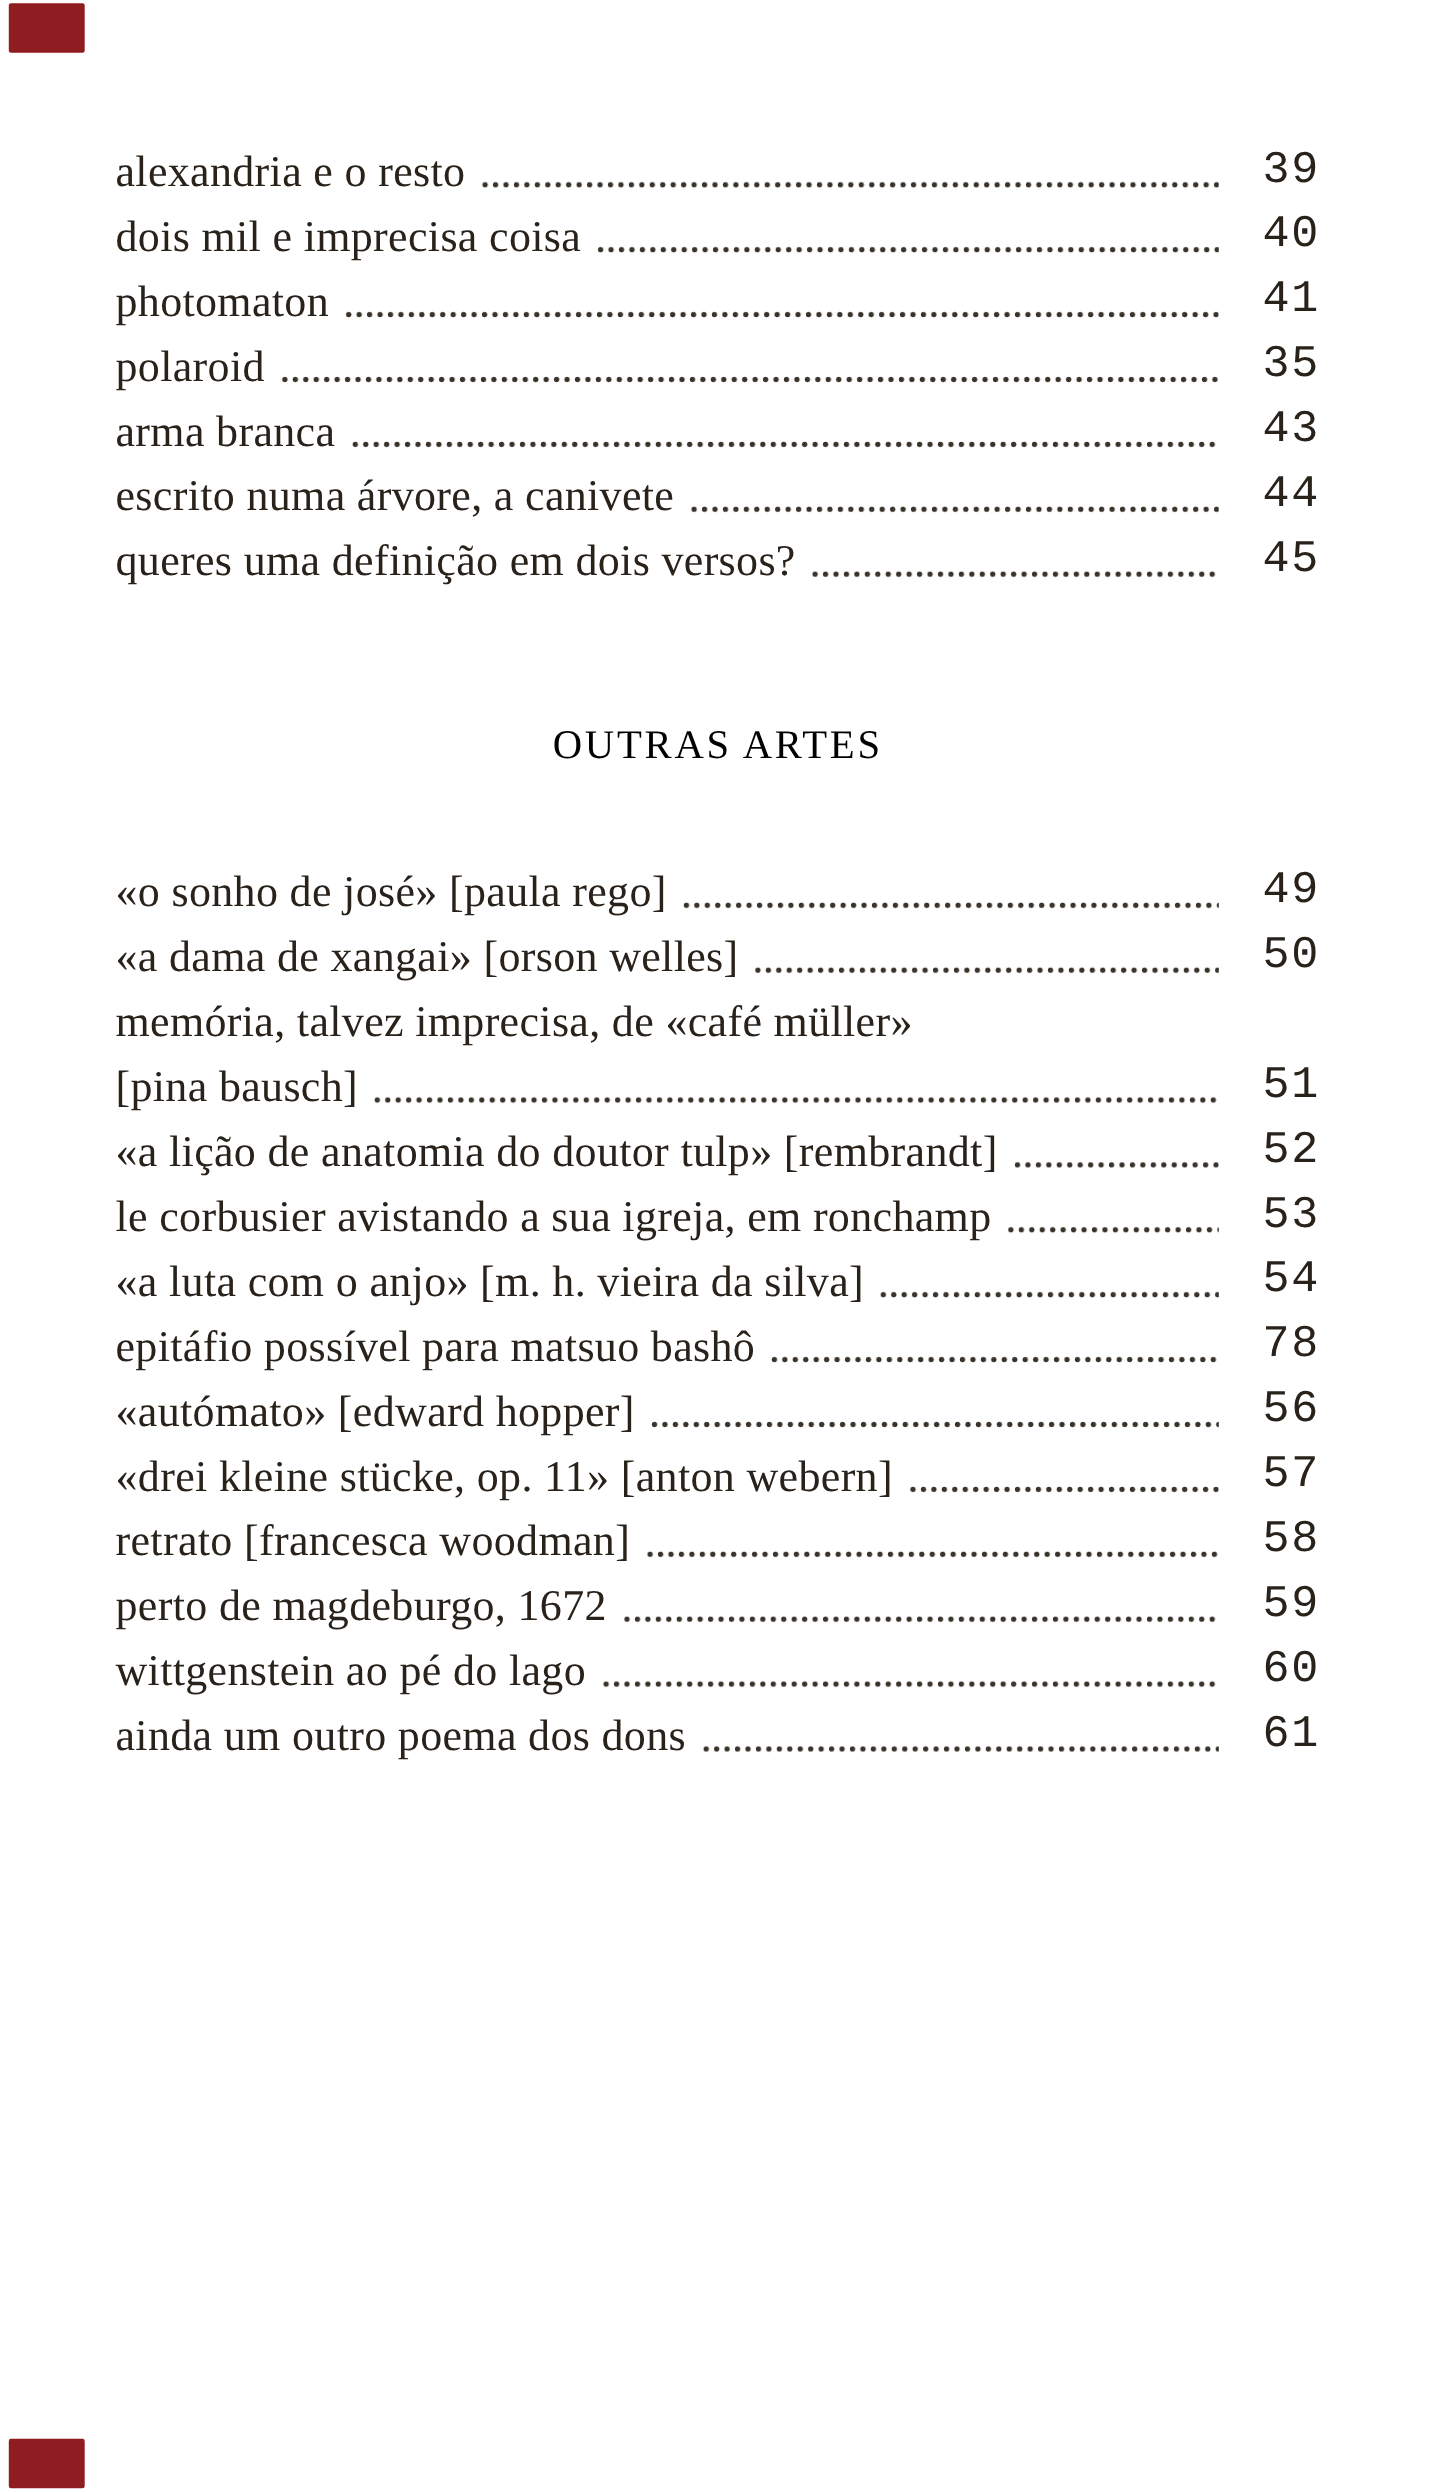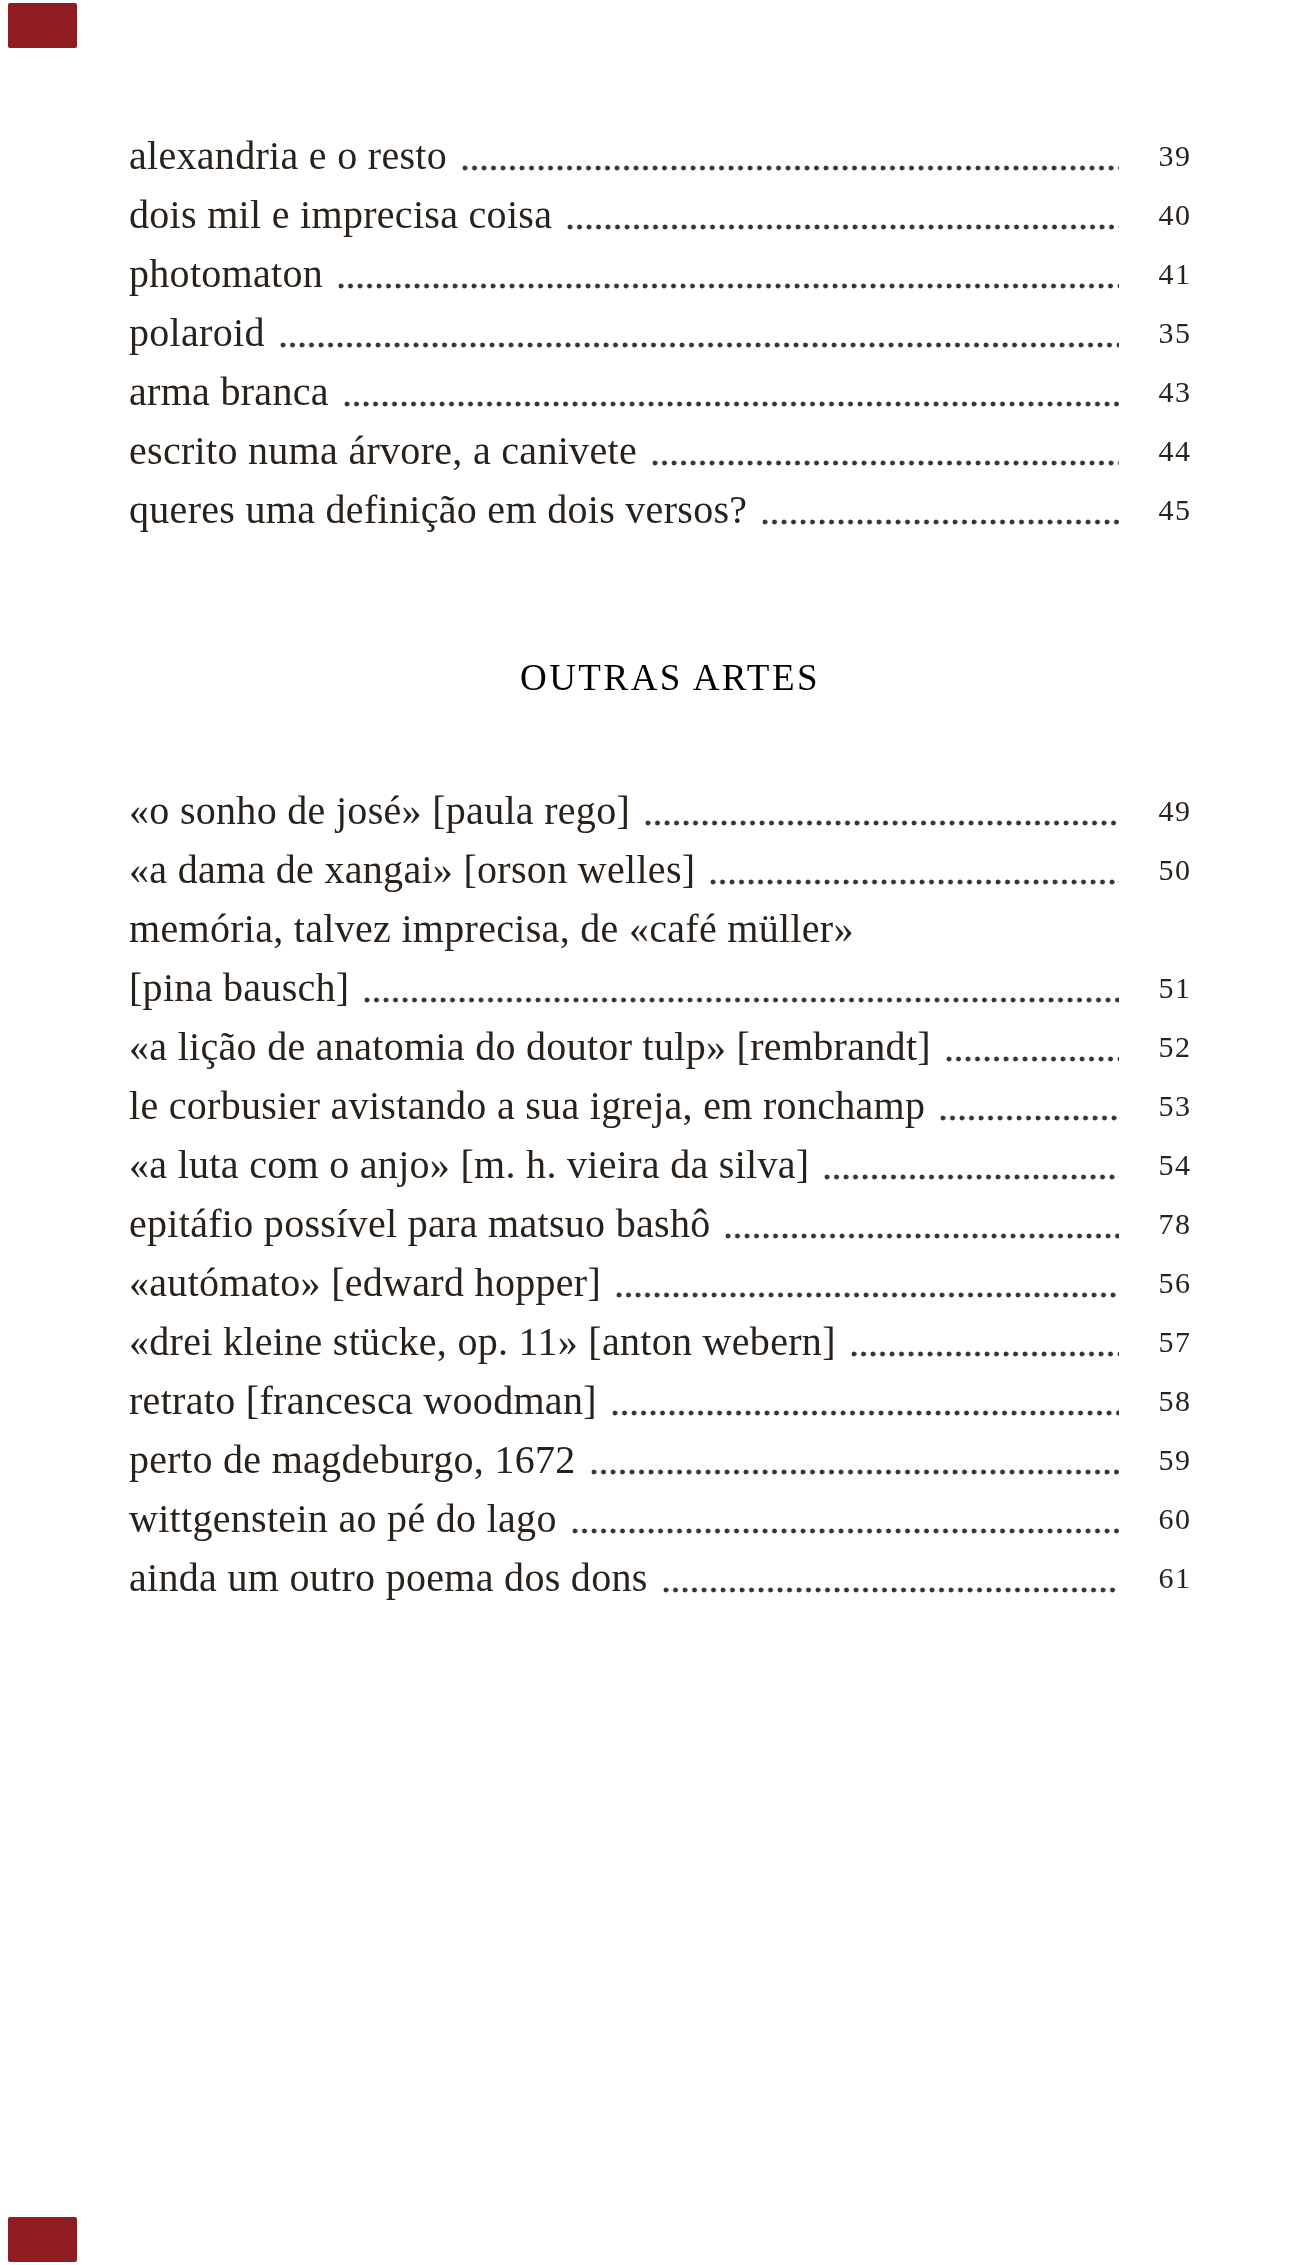--- a/index.html
+++ b/index.html
@@ -24,23 +24,22 @@
   .cover-mark{
     position:absolute;
     width:69px; height:45px;
     background:var(--cover);
     border-radius:2px;
   }
   .cover-mark.top-left{ left:8px; top:3px; }
   .cover-mark.bottom-left{ left:8px; top:2217px; }
   .toc{
     position:absolute;
-    left:0; top:0; right:4px;
+    left:0; top:0; right:15px;
     padding:126px 97px 0 105px;
-    margin-left:24px;
   }
   .toc-row{
     display:flex;
     align-items:stretch;
     height:59px;
     font-size:40px;
     line-height:59px;
     letter-spacing:0.3px;
   }
   .entry-title{
@@ -51,24 +50,25 @@
     flex:1 1 auto;
     margin:0 20px 0 14px;
     background-image:radial-gradient(circle at 4px 4px, var(--dot) 2.1px, rgba(0,0,0,0) 2.8px);
     background-size:9.5px 8px;
     background-repeat:repeat-x;
     background-position:left bottom 13px;
   }
   .page-num{
     width:72px;
     flex:0 0 72px;
-    text-align:center;
+    text-align:right;
     line-height:59px;
     letter-spacing:1.5px;
-    font-size:30px;
+    font-size:41px;
+    font-family:Liberation Mono, monospace;
   }
   .section-heading{
     text-align:center;
     font-size:37px;
     line-height:59px;
     letter-spacing:2.5px;
     margin-top:109px;
     margin-bottom:74px;
     color:#000000;
   }

